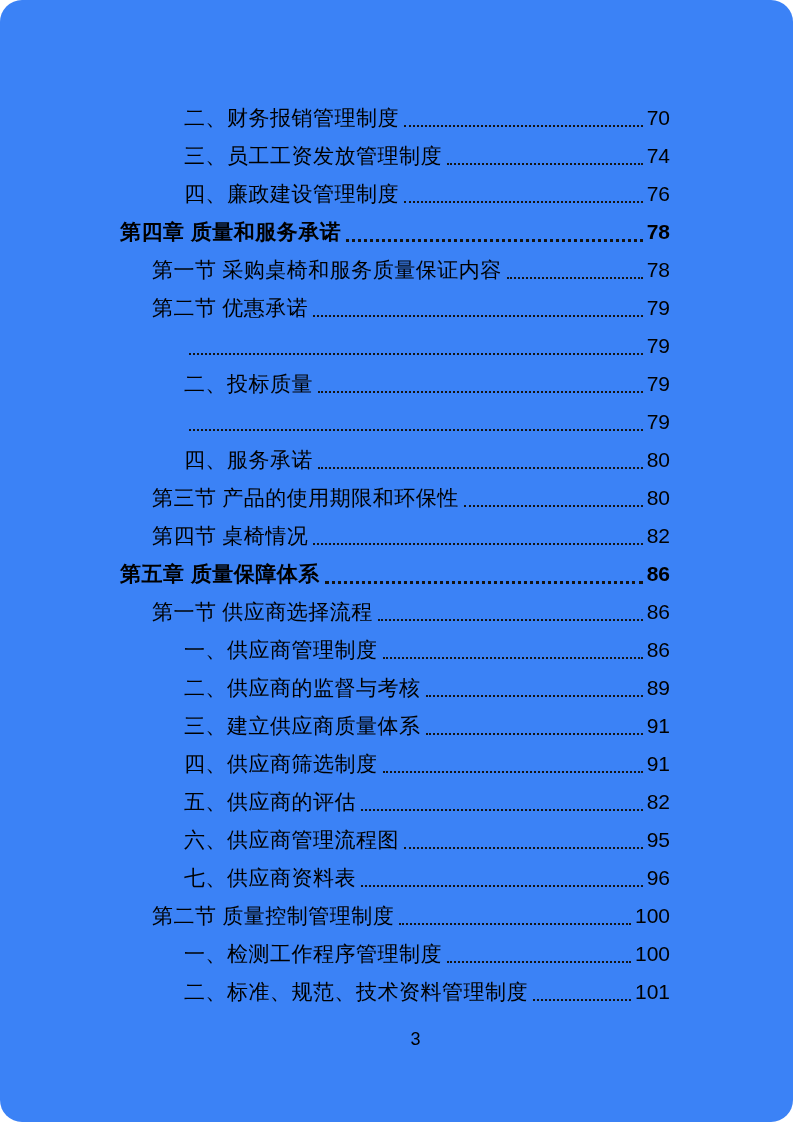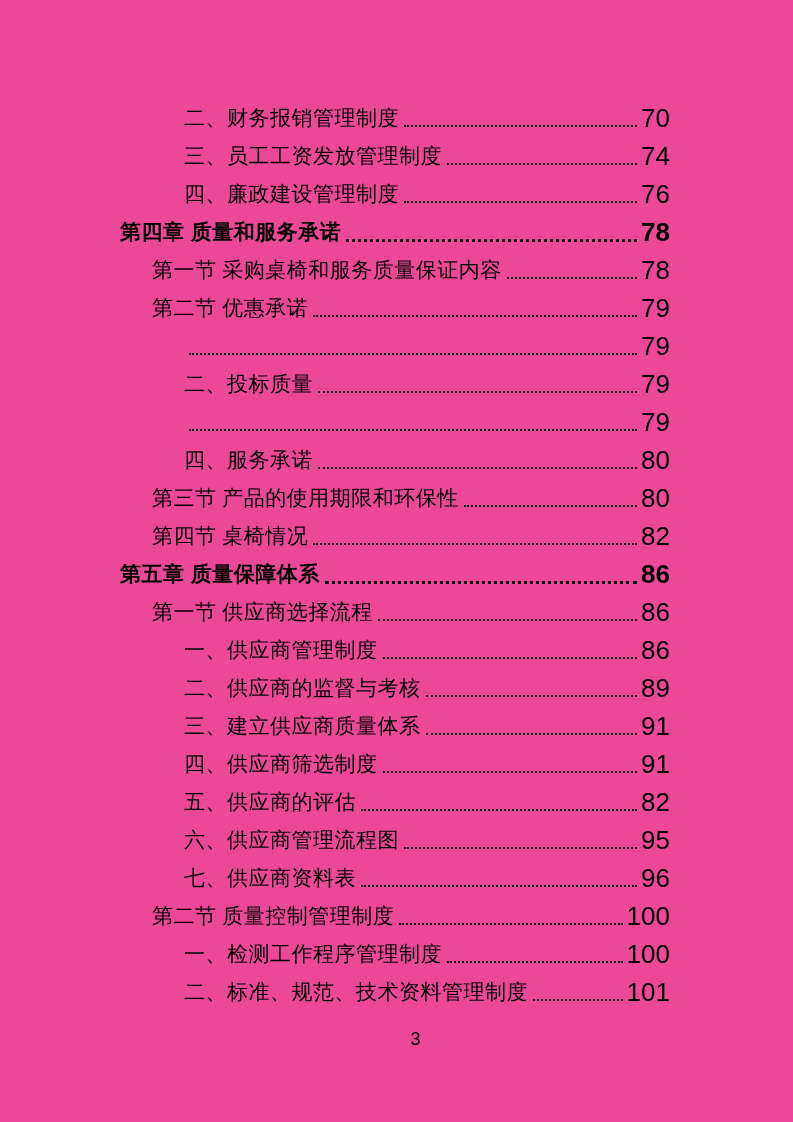--- a/index.html
+++ b/index.html
@@ -4,21 +4,21 @@
 <style>
   html, body { margin: 0; padding: 0; }
   body {
     width: 793px; height: 1122px;
     background: #ffffff;
     position: relative;
     font-family: "Liberation Serif", "DejaVu Serif", serif;
     color: #000000;
     overflow: hidden;
   }
-  .page { position: absolute; inset: 0; background: #ec4899; }
+  .page { position: absolute; inset: 0; background: #3b82f6; border-radius: 22px; }
 
   .toc { position: absolute; top: 99px; left: 0; right: 123px; }
 
   .toc-entry {
     display: flex;
     height: 38px;
     font-size: 21px;
   }
   .toc-label {
     white-space: nowrap;
@@ -28,21 +28,21 @@
   .toc-dots {
     flex: 1 1 auto;
     min-width: 12px;
     align-self: flex-end;
     margin: 0 4px 10px 5px;
     border-bottom: 2px dotted #141414;
   }
   .toc-page {
     line-height: 38px;
     font-family: "Liberation Sans", "DejaVu Sans", sans-serif;
-    font-size: 26px;
+    font-size: 21px;
     white-space: nowrap;
   }
 
   
   .level-chapter {
     margin-left: 120px;
     font-weight: bold;
     font-family: "Liberation Sans", "DejaVu Sans", sans-serif;
   }
   .level-chapter .toc-dots { border-bottom-width: 3px; margin-bottom: 9px; }

